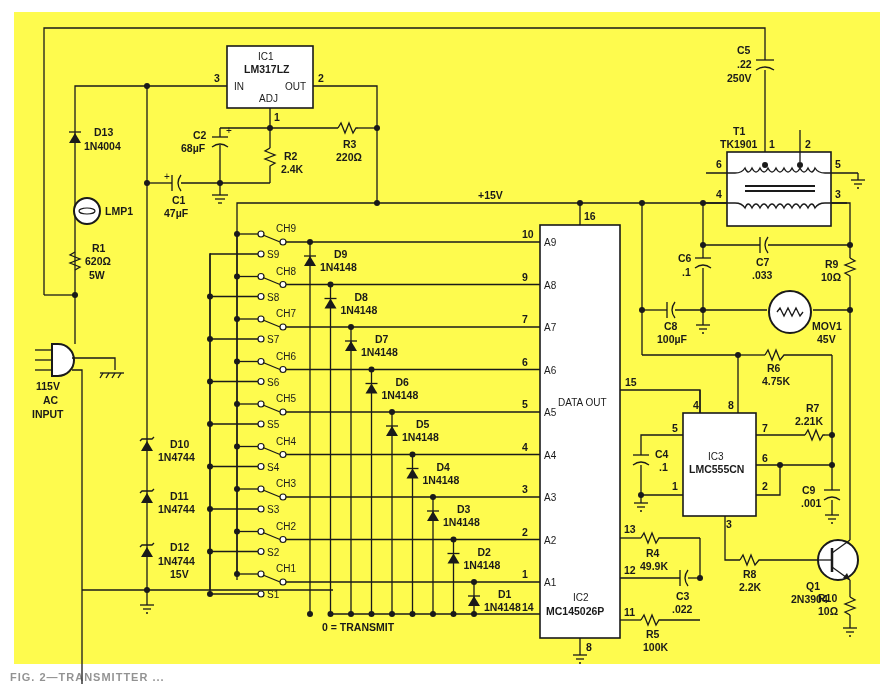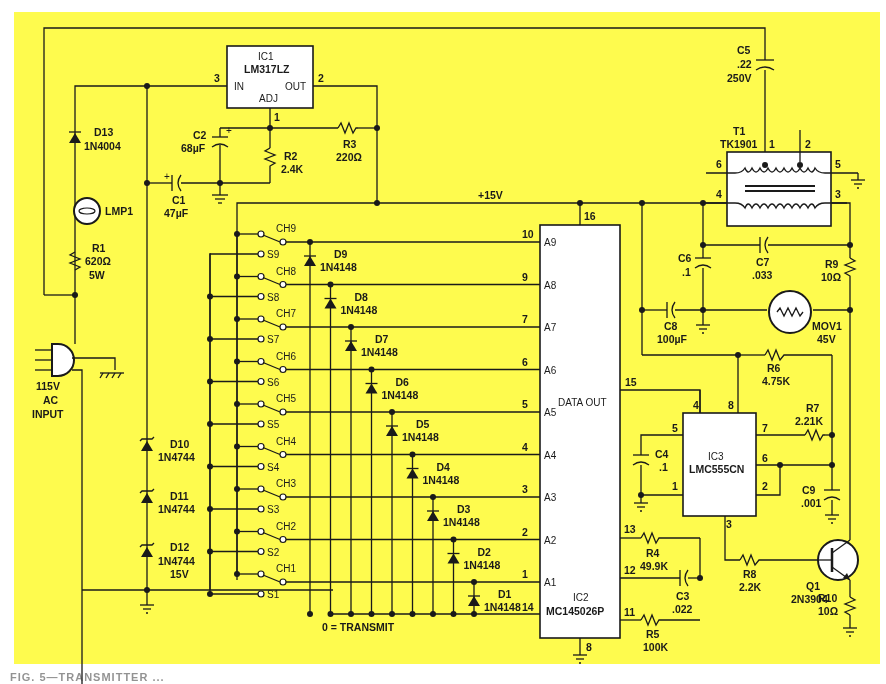--- a/index.html
+++ b/index.html
@@ -647,13 +647,13 @@
     <polyline class="w" points="850,597 855,600 845,604 855,608 845,612 850,615"></polyline>
     <line class="w" x1="850" y1="615" x2="850" y2="628"></line>
     <line class="w" x1="843" y1="628" x2="857" y2="628"></line>
     <line class="w" x1="846" y1="632" x2="854" y2="632"></line>
     <line class="w" x1="849" y1="636" x2="851" y2="636"></line>
     <text class="t" x="818" y="602">R10</text>
     <text class="t" x="818" y="615">10Ω</text>
   </g>
 </svg>
 
-<div class="caption">FIG. 5—TRANSMITTER ...</div>
+<div class="caption">FIG. 2—TRANSMITTER ...</div>
 
 </body></html>

